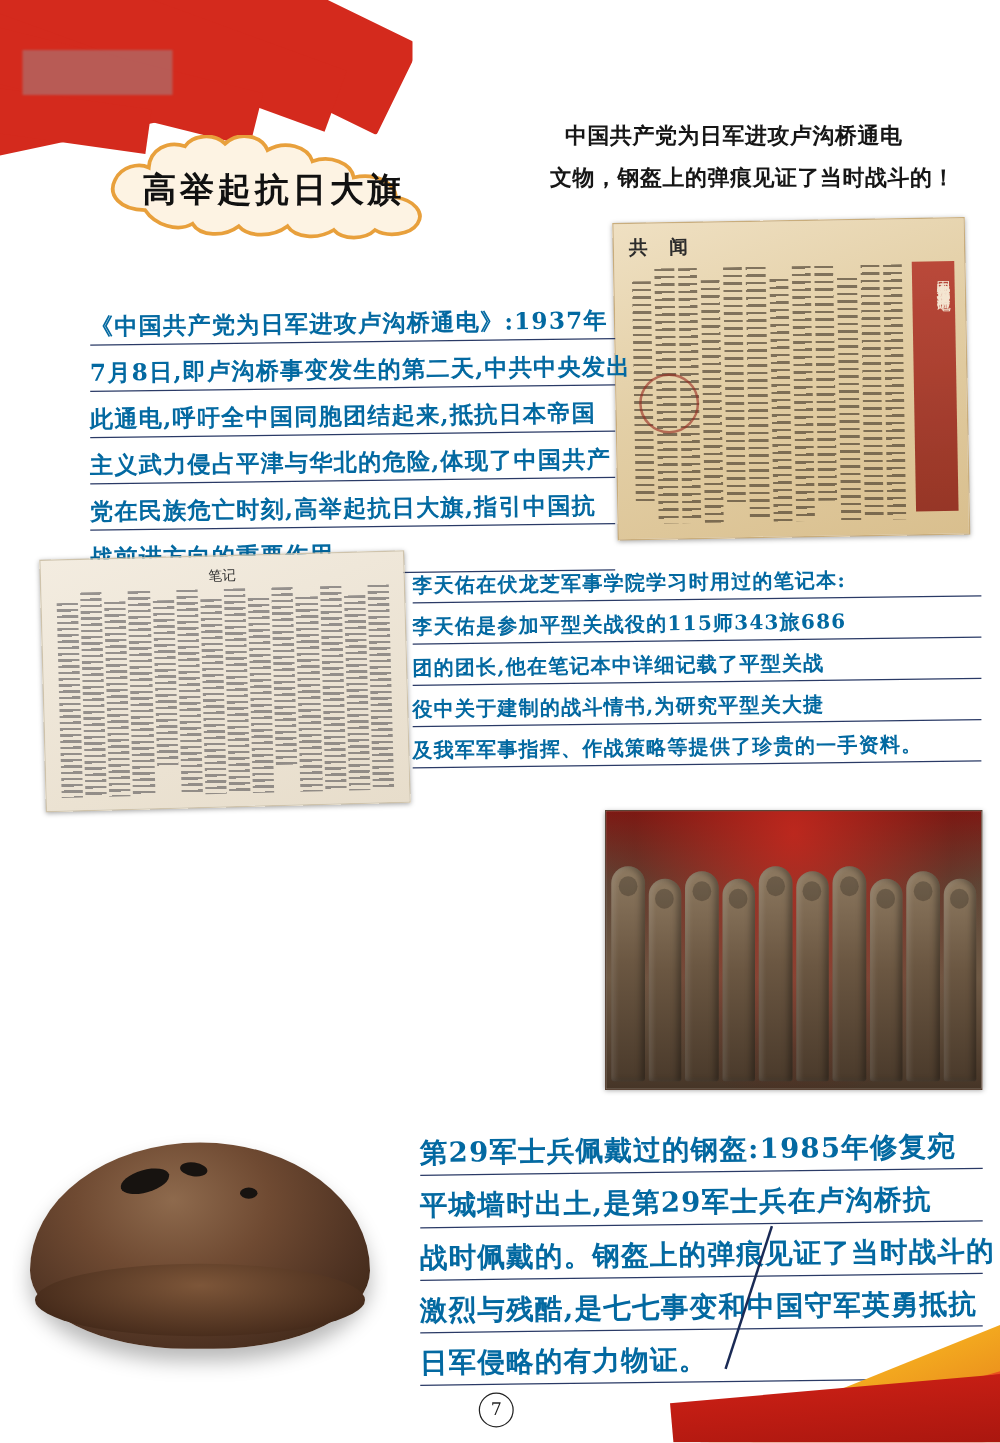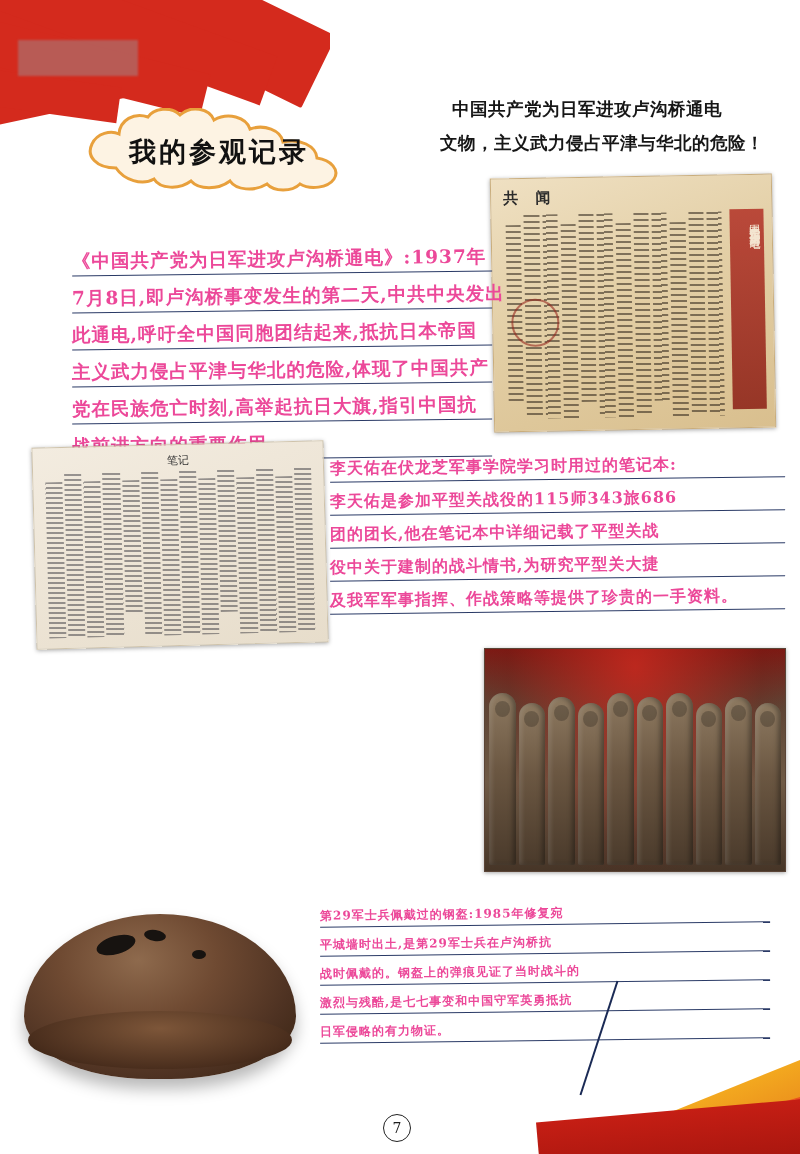--- a/index.html
+++ b/index.html
@@ -137,21 +137,21 @@
     line-height: 1.95;
     letter-spacing: 0.5px;
     font-weight: bold;
   }
   .prompt .l2 { margin-left: -12px; }
 
   
   .hand {
     position: absolute;
     font-family: "DejaVu Serif", serif;
-    color: #ec4899;
+    color: #0369a1;
     font-weight: bold;
     letter-spacing: 1px;
   }
   .hand .line {
     white-space: nowrap;
     border-bottom: 1.5px solid #2a3a66;
     padding-bottom: 2px;
     margin-bottom: 9px;
     transform: rotate(-0.7deg);
   }
@@ -165,23 +165,23 @@
     left: 330px; top: 456px;
     width: 455px;
     font-size: 16px;
   }
   .blk-sculpture {
     left: 62px; top: 700px;
     width: 420px;
     font-size: 18.5px;
   }
   .blk-helmet {
-    left: 320px; top: 905px;
+    left: 336px; top: 905px;
     width: 450px;
-    font-size: 12px;
+    font-size: 22px;
   }
 
   
   .photo {
     position: absolute;
     box-shadow: 0 1px 4px rgba(0,0,0,0.35);
     overflow: hidden;
     background: #ddd;
   }
 
@@ -375,26 +375,26 @@
   </div>
 
   <div class="cloud-title">
     <svg viewBox="0 0 282 84" width="282" height="84">
       <path d="M38 60 C18 60 8 48 14 36 C19 25 33 22 41 26 C42 12 56 4 70 9
                C76 0 93 -2 102 7 C113 -3 131 0 136 12 C150 4 168 9 172 21
                C186 16 203 22 205 34 C222 30 238 38 239 50 C253 52 262 62 256 71
                C250 80 232 82 222 76 C214 84 196 84 189 76 C176 84 158 82 152 73
                C140 82 121 82 113 73 C101 82 82 81 76 71 C64 78 46 72 38 60 Z" fill="#fdf3e3" stroke="#e8a03c" stroke-width="3"></path>
     </svg>
-    <div class="label">我的参观记录</div>
+    <div class="label">高举起抗日大旗</div>
   </div>
 
   <div class="prompt">
     <div class="l1">中国共产党为日军进攻卢沟桥通电</div>
-    <div class="l2">文物，主义武力侵占平津与华北的危险！</div>
+    <div class="l2">文物，钢盔上的弹痕见证了当时战斗的！</div>
   </div>
 
   <div class="photo photo-telegram">
     <div class="tg-head">共 闻</div>
     <div class="tg-cols">
       <div class="tg-col"></div>
         <div class="tg-col"></div>
         <div class="tg-col"></div>
       <div class="tg-col"></div>
         <div class="tg-col"></div>

